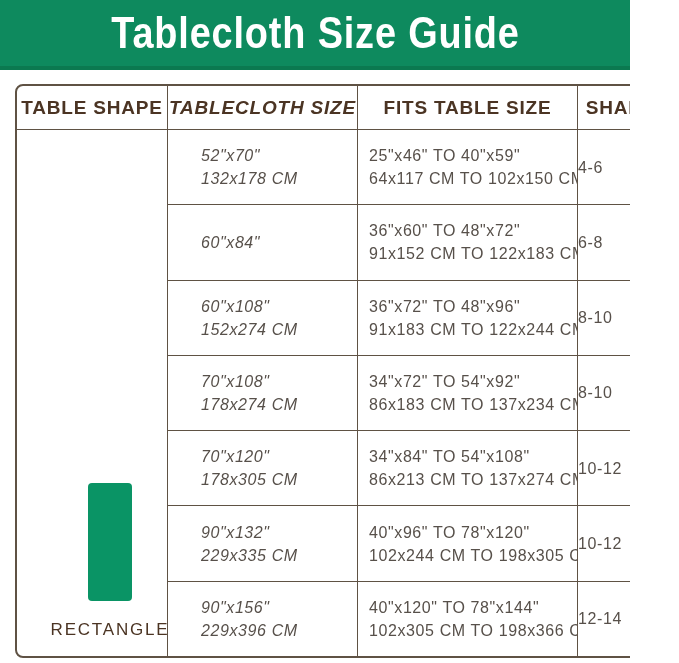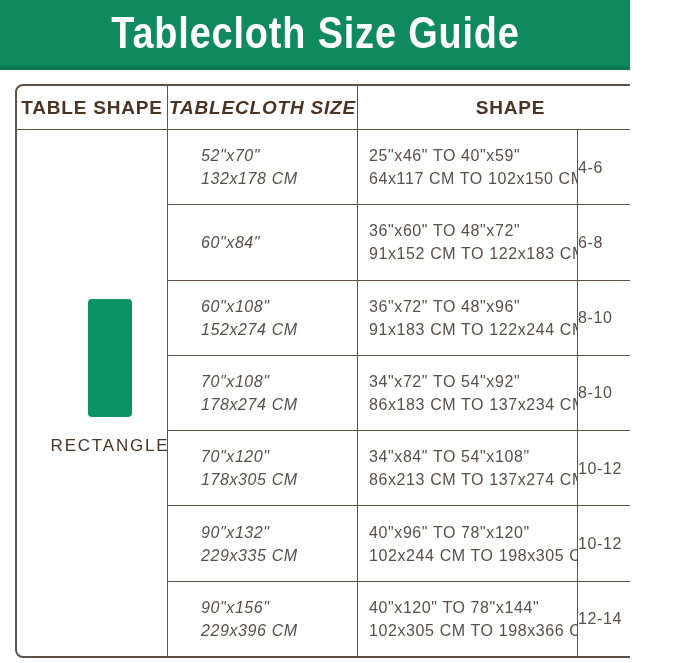--- a/index.html
+++ b/index.html
@@ -83,21 +83,21 @@
   }
 
   
   .shape-cell {
     width: 151px;
     flex: 0 0 151px;
     border-right: 1px solid var(--border-mid, #6e6254);
     display: flex;
     flex-direction: column;
     align-items: center;
-    justify-content: center;
+    justify-content: flex-end;
     padding-left: 36px;
   }
   .shape-group { transform: translateY(-16px); text-align: center; }
   .shape-rect {
     width: 44px;
     height: 118px;
     margin: 0 auto 19px auto;
     background: var(--shape-green, #0a9465);
     border-radius: 4px;
   }
@@ -147,20 +147,21 @@
 
   <div class="banner">
     <div class="banner-title">Tablecloth Size Guide</div>
   </div>
 
   <div class="size-table">
 
     <div class="header-row">
       <div class="hcell c1">TABLE SHAPE</div>
       <div class="hcell c2">TABLECLOTH SIZE</div>
+      <div class="hcell c3">FITS TABLE SIZE</div>
       <div class="hcell c4">SHAPE</div>
     </div>
 
     <div class="body-area">
 
       <div class="shape-cell">
         <div class="shape-group">
           <div class="shape-rect"></div>
           <div class="shape-label">RECTANGLE</div>
         </div>

